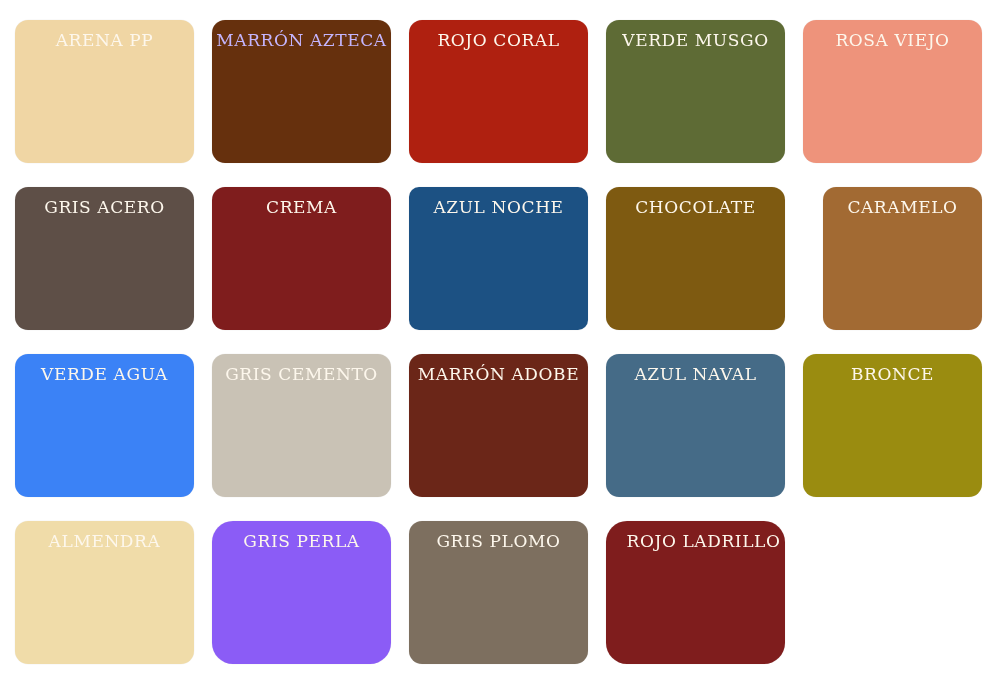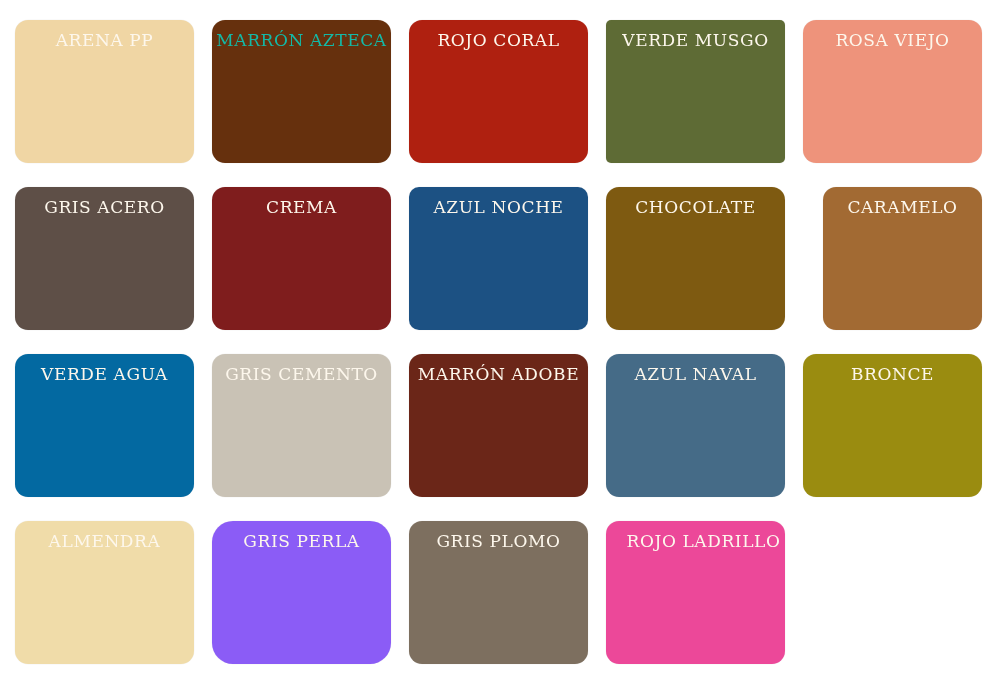--- a/index.html
+++ b/index.html
@@ -52,47 +52,47 @@
   }
 </style>
 </head>
 <body>
 
 <div id="palette-grid" style="background: rgb(255, 255, 255); grid-template-columns: repeat(5, 1fr); grid-template-rows: repeat(4, 1fr);">
     <div class="swatch light-chip" title="ARENA PP" style="background: rgb(240, 214, 164); border-radius: 13px;">
       <span class="swatch-label" style="color: rgb(253, 247, 236);">ARENA PP</span>
     </div>
     <div class="swatch" title="MARRÓN AZTECA" style="background: rgb(102, 48, 13); border-radius: 13px;">
-      <span class="swatch-label" style="color: #14b8a6;">MARRÓN AZTECA</span>
+      <span class="swatch-label" style="color: #c4b5fd;">MARRÓN AZTECA</span>
     </div>
     <div class="swatch" title="ROJO CORAL" style="background: rgb(175, 32, 16); border-radius: 13px;">
       <span class="swatch-label" style="color: rgb(253, 247, 236);">ROJO CORAL</span>
     </div>
-    <div class="swatch" title="VERDE MUSGO" style="background: rgb(94, 107, 53); border-radius: 5px;">
+    <div class="swatch" title="VERDE MUSGO" style="background: rgb(94, 107, 53); border-radius: 13px;">
       <span class="swatch-label" style="color: rgb(253, 247, 236);">VERDE MUSGO</span>
     </div>
     <div class="swatch light-chip" title="ROSA VIEJO" style="background: rgb(238, 147, 123); border-radius: 13px;">
       <span class="swatch-label" style="color: rgb(253, 247, 236);">ROSA VIEJO</span>
     </div>
     <div class="swatch" title="GRIS ACERO" style="background: rgb(94, 79, 71); border-radius: 13px;">
       <span class="swatch-label" style="color: rgb(253, 247, 236);">GRIS ACERO</span>
     </div>
     <div class="swatch light-chip" title="CREMA" style="background: #7f1d1d; border-radius: 13px;">
       <span class="swatch-label" style="color: rgb(253, 247, 236);">CREMA</span>
     </div>
     <div class="swatch" title="AZUL NOCHE" style="background: rgb(28, 81, 131); border-radius: 10px;">
       <span class="swatch-label" style="color: rgb(253, 247, 236);">AZUL NOCHE</span>
     </div>
     <div class="swatch" title="CHOCOLATE" style="background: rgb(126, 90, 17); border-radius: 13px;">
       <span class="swatch-label" style="color: rgb(253, 247, 236);">CHOCOLATE</span>
     </div>
     <div class="swatch" title="CARAMELO" style="background: rgb(162, 106, 51); border-radius: 13px; margin-left: 20px;">
       <span class="swatch-label" style="color: rgb(253, 247, 236);">CARAMELO</span>
     </div>
-    <div class="swatch light-chip" title="VERDE AGUA" style="background: #0369a1; border-radius: 13px;">
+    <div class="swatch light-chip" title="VERDE AGUA" style="background: #3b82f6; border-radius: 13px;">
       <span class="swatch-label" style="color: rgb(253, 247, 236);">VERDE AGUA</span>
     </div>
     <div class="swatch light-chip" title="GRIS CEMENTO" style="background: rgb(201, 194, 181); border-radius: 13px;">
       <span class="swatch-label" style="color: rgb(253, 247, 236);">GRIS CEMENTO</span>
     </div>
     <div class="swatch" title="MARRÓN ADOBE" style="background: rgb(107, 38, 24); border-radius: 13px;">
       <span class="swatch-label" style="color: rgb(253, 247, 236);">MARRÓN ADOBE</span>
     </div>
     <div class="swatch" title="AZUL NAVAL" style="background: rgb(69, 107, 135); border-radius: 13px;">
       <span class="swatch-label" style="color: rgb(253, 247, 236);">AZUL NAVAL</span>
@@ -102,16 +102,16 @@
     </div>
     <div class="swatch light-chip" title="ALMENDRA" style="background: rgb(240, 220, 169); border-radius: 13px;">
       <span class="swatch-label" style="color: rgb(253, 247, 236);">ALMENDRA</span>
     </div>
     <div class="swatch light-chip" title="GRIS PERLA" style="background: #8b5cf6; border-radius: 21px;">
       <span class="swatch-label" style="color: rgb(253, 247, 236);">GRIS PERLA</span>
     </div>
     <div class="swatch" title="GRIS PLOMO" style="background: rgb(125, 111, 95); border-radius: 13px;">
       <span class="swatch-label" style="color: rgb(253, 247, 236);">GRIS PLOMO</span>
     </div>
-    <div class="swatch" title="ROJO LADRILLO" style="background: #ec4899; border-radius: 13px; padding-left: 16px;">
+    <div class="swatch" title="ROJO LADRILLO" style="background: #7f1d1d; border-radius: 21px; padding-left: 16px;">
       <span class="swatch-label" style="color: rgb(253, 247, 236);">ROJO LADRILLO</span>
     </div>
   </div>
 
 </body></html>

